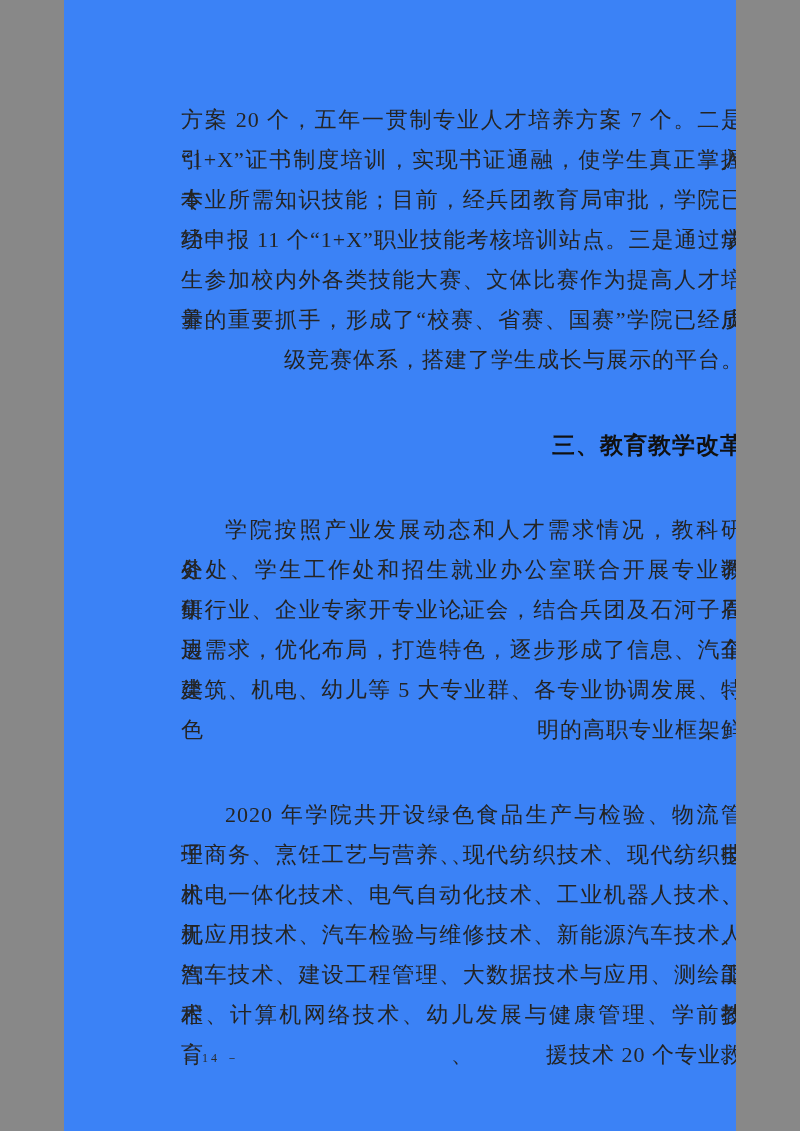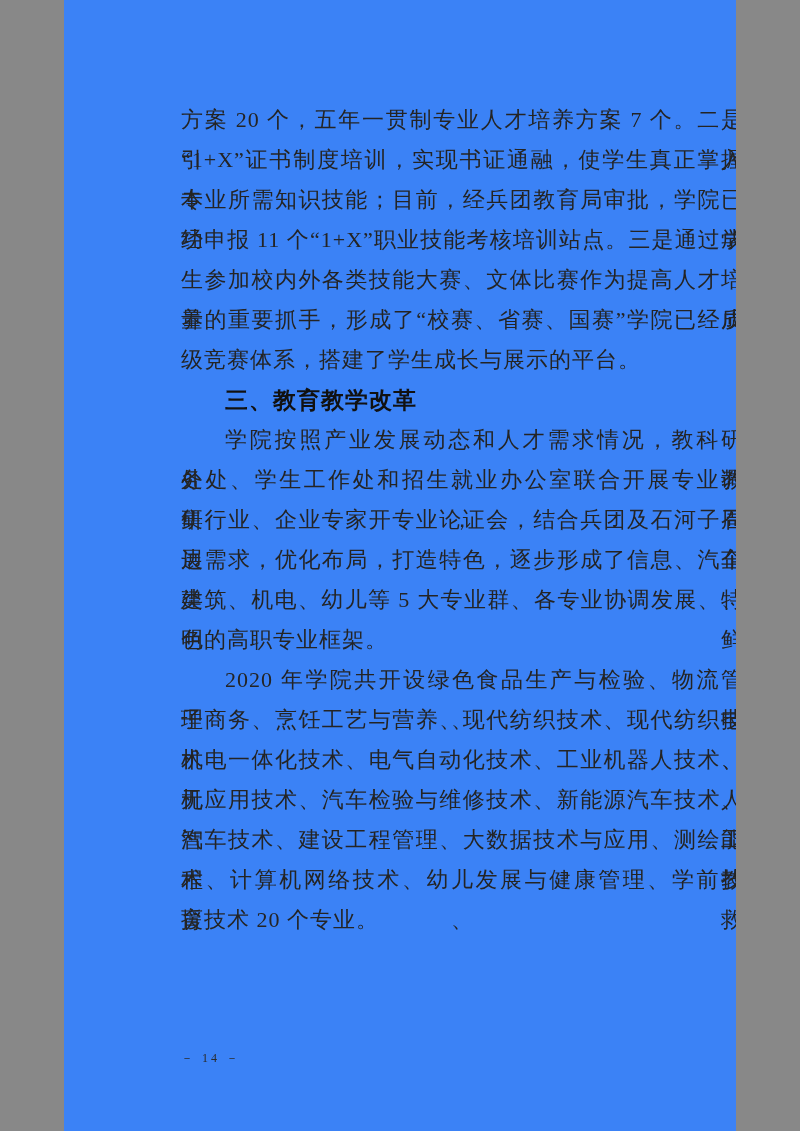--- a/index.html
+++ b/index.html
@@ -21,32 +21,33 @@
     position: absolute;
     left: 117px;
     top: 100px;
     width: 563px;
   }
   .line {
     font-size: 22px;
     line-height: 40px;
     height: 40px;
     white-space: nowrap;
-    text-align: left;
+    text-align: right;
     letter-spacing: 1px;
     color: #242424;
   }
   .line.just {
     text-align: justify;
     text-align-last: justify;
     text-justify: inter-character;
     white-space: normal;
   }
   .line.indent {
     text-indent: 44px;
+    margin-top: 45px;
   }
   .line.h1 {
     font-family: "Liberation Sans", "DejaVu Sans", sans-serif;
     font-weight: 700;
     font-size: 23px;
     color: #111111;
     letter-spacing: 1px;
   }
   .line.h2 {
     font-size: 23px;

